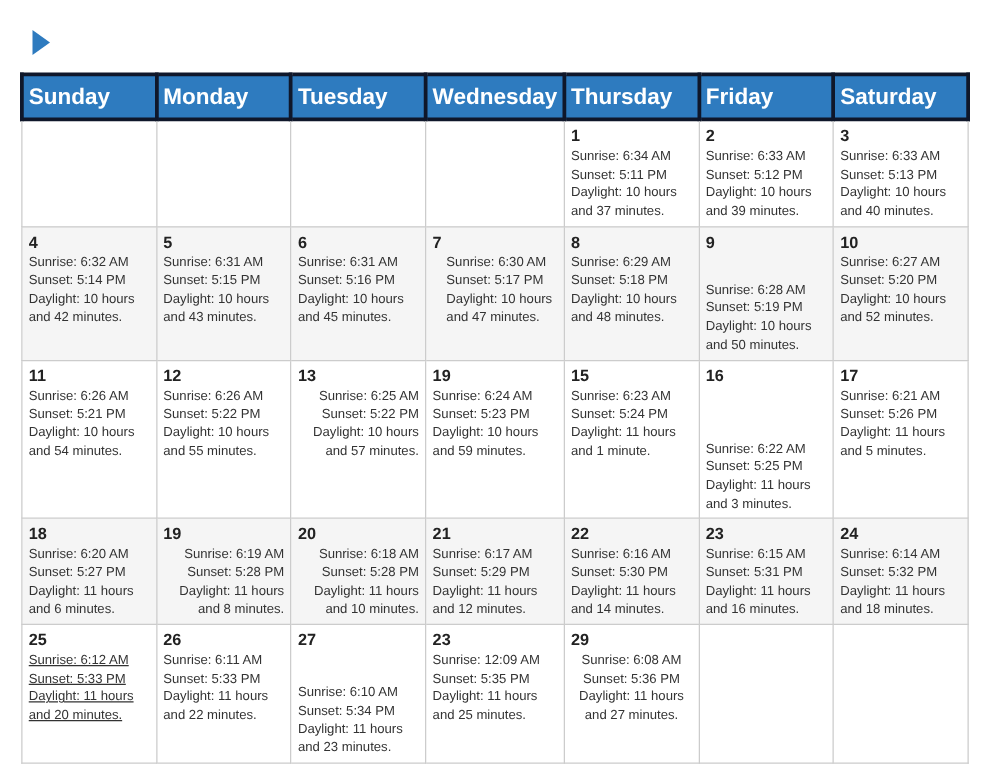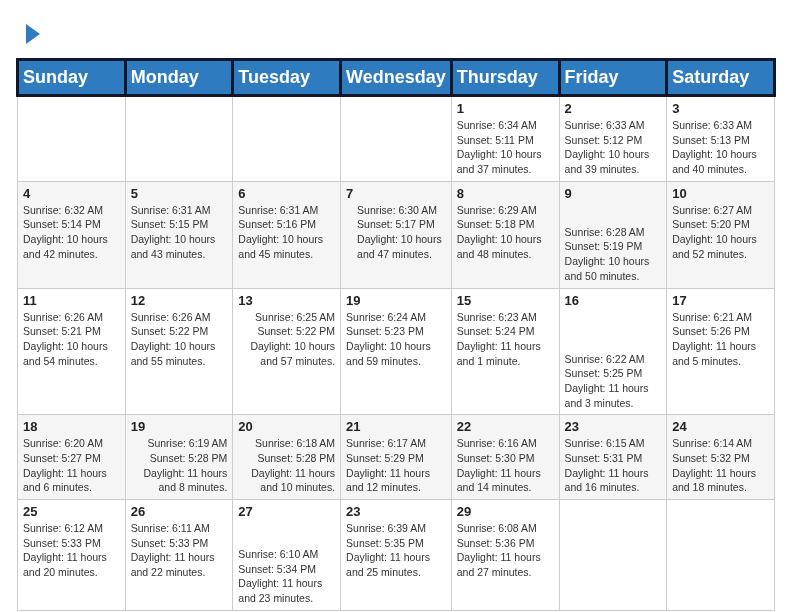--- a/index.html
+++ b/index.html
@@ -298,49 +298,49 @@
           <div class="day-number">24</div>
           <div class="day-info" style="white-space: pre-line;">Sunrise: 6:14 AM
 Sunset: 5:32 PM
 Daylight: 11 hours
 and 18 minutes.</div>
         </td>
       </tr>
       <tr>
         <td>
           <div class="day-number">25</div>
-          <div class="day-info" style="white-space: pre-line;">Sunrise: 6:12 AM
+          <div class="day-info" style="white-space: pre-line; text-decoration: underline;">Sunrise: 6:12 AM
 Sunset: 5:33 PM
 Daylight: 11 hours
 and 20 minutes.</div>
         </td>
         <td>
           <div class="day-number">26</div>
           <div class="day-info" style="white-space: pre-line;">Sunrise: 6:11 AM
 Sunset: 5:33 PM
 Daylight: 11 hours
 and 22 minutes.</div>
         </td>
         <td>
           <div class="day-number">27</div>
           <div class="day-info" style="white-space: pre-line; margin-top: 28px;">Sunrise: 6:10 AM
 Sunset: 5:34 PM
 Daylight: 11 hours
 and 23 minutes.</div>
         </td>
         <td>
           <div class="day-number">23</div>
-          <div class="day-info" style="white-space: pre-line;">Sunrise: 6:39 AM
+          <div class="day-info" style="white-space: pre-line;">Sunrise: 12:09 AM
 Sunset: 5:35 PM
 Daylight: 11 hours
 and 25 minutes.</div>
         </td>
         <td>
           <div class="day-number">29</div>
-          <div class="day-info" style="white-space: pre-line;">Sunrise: 6:08 AM
+          <div class="day-info" style="white-space: pre-line; text-align: center;">Sunrise: 6:08 AM
 Sunset: 5:36 PM
 Daylight: 11 hours
 and 27 minutes.</div>
         </td>
         <td class="empty"></td>
         <td class="empty"></td>
       </tr>
     </tbody>
 </table>
 

